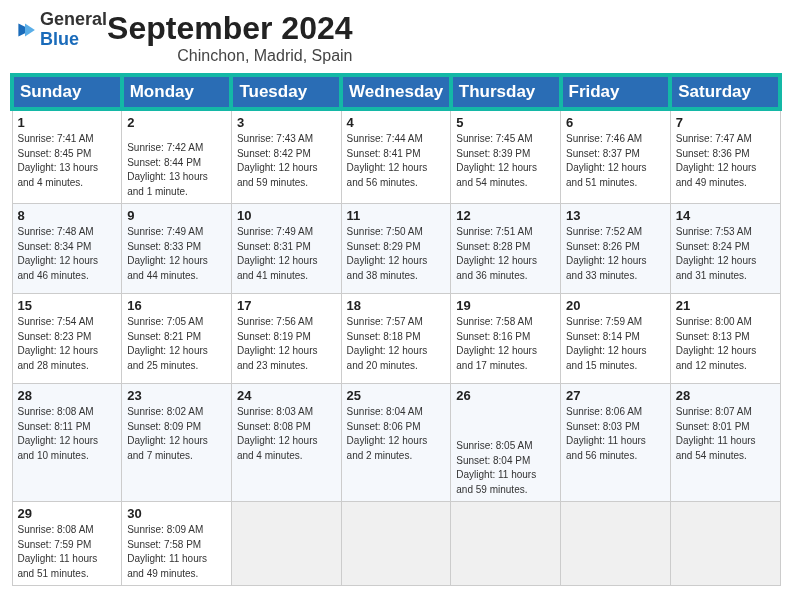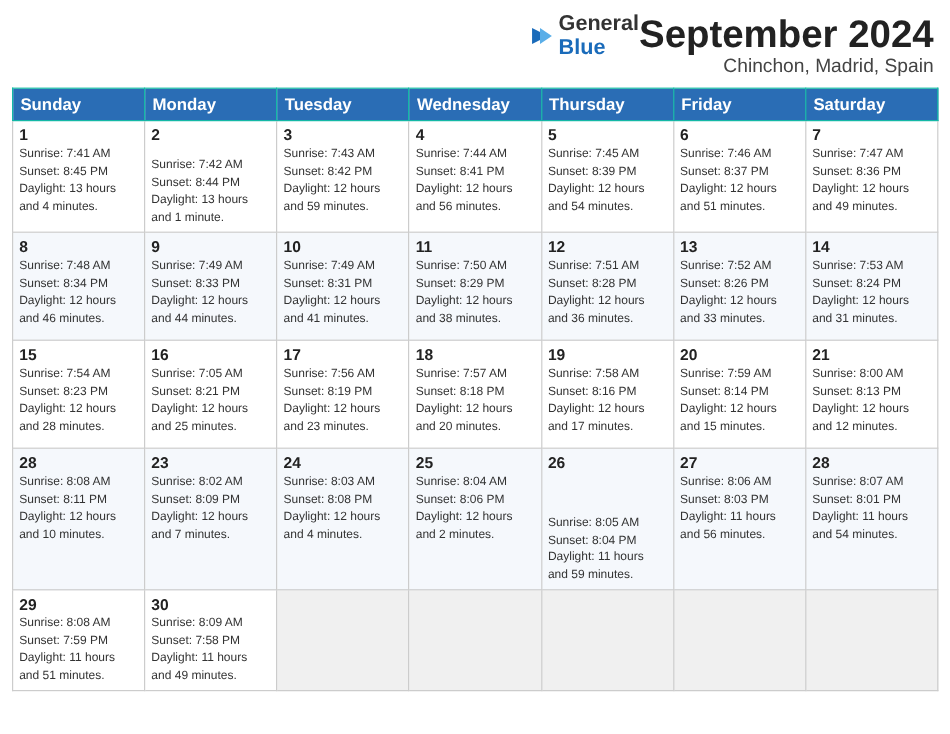--- a/index.html
+++ b/index.html
@@ -5,21 +5,21 @@
     * { box-sizing: border-box; margin: 0; padding: 0; }
     body {
       font-family: Arial, sans-serif;
       background: #fff;
       width: 792px;
       min-height: 612px;
       padding: 10px;
     }
     .header {
       display: flex;
-      justify-content: flex-end;
+      justify-content: flex-start;
       align-items: flex-start;
       margin-bottom: 8px;
       padding: 0 4px;
     }
     .logo {
       display: flex;
       align-items: center;
       gap: 4px;
     }
     .logo-text {
@@ -48,23 +48,23 @@
     .calendar {
       width: 100%;
       border-collapse: collapse;
       table-layout: fixed;
     }
     .calendar th {
       background: #2a6db5;
       color: #fff;
       text-align: left;
       padding: 5px 6px;
-      font-size: 14px;
+      font-size: 17px;
       font-weight: bold;
-      border: 1px solid #14b8a6;
+      border: 4px solid #14b8a6;
     }
     .calendar td {
       vertical-align: top;
       border: 1px solid #ccc;
       padding: 4px 5px;
       font-size: 10.5px;
       color: #222;
       background: #fff;
       height: 90px;
     }

